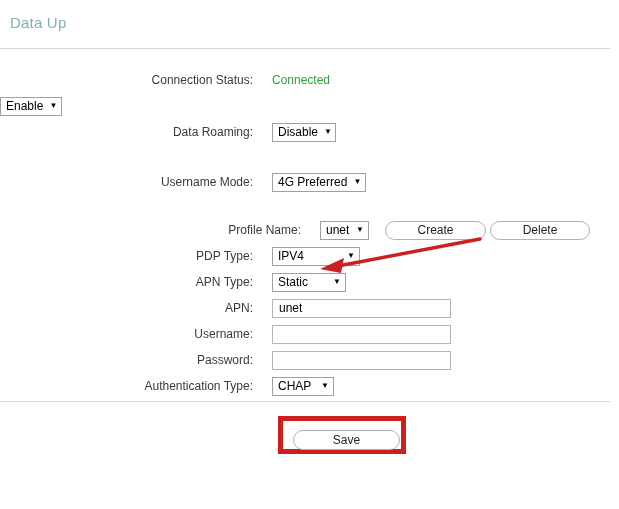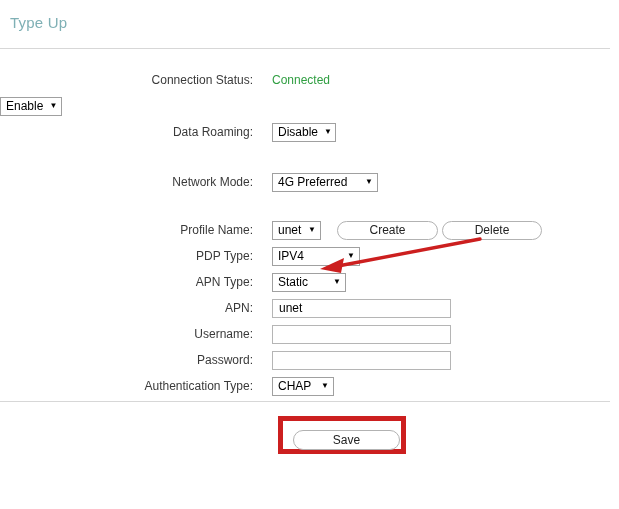--- a/index.html
+++ b/index.html
@@ -51,20 +51,21 @@
     display: flex;
     align-items: center;
     height: 26px;
     margin-bottom: 0px;
   }
   .row-gap-large {
     margin-top: 24px;
   }
   .row-gap-medium {
     margin-top: 22px;
+    margin-left: 48px;
   }
 
   .field-label {
     width: 272px;
     text-align: right;
     padding-right: 19px;
     box-sizing: border-box;
     font-size: 12px;
     color: #3a3a3a;
     white-space: nowrap;
@@ -103,21 +104,21 @@
   }
   .select-box .caret {
     font-size: 8px;
     margin-left: 6px;
     color: #000000;
     line-height: 1;
   }
 
   .w-enable   { width: 62px; }
   .w-disable  { width: 64px; }
-  .w-netmode  { width: 106px; }
+  .w-netmode  { width: 94px; }
   .w-profile  { width: 49px; }
   .w-pdp      { width: 88px; gap: 20px; }
   .w-apntype  { width: 74px; }
   .w-auth     { width: 62px; }
 
   
   .text-input {
     width: 179px;
     height: 19px;
     box-sizing: border-box;
@@ -191,21 +192,21 @@
     width: 180px;
     height: 48px;
     pointer-events: none;
     z-index: 20;
   }
 </style>
 </head>
 <body>
 
 <div id="page-header">
-  <div id="page-title">Type Up</div>
+  <div id="page-title">Data Up</div>
 </div>
 <div class="hr-divider"></div>
 
 <div id="form-area">
 
   <div class="form-row">
     <div class="field-label">Connection Status:</div>
     <div class="field-control">
       <span class="status-value">Connected</span>
     </div>
@@ -224,21 +225,21 @@
     <div class="field-label">Data Roaming:</div>
     <div class="field-control">
       <div class="select-box w-disable">
         <span class="sel-text">Disable</span>
         <span class="caret">▼</span>
       </div>
     </div>
   </div>
 
   <div class="form-row row-gap-large">
-    <div class="field-label">Network Mode:</div>
+    <div class="field-label">Username Mode:</div>
     <div class="field-control">
       <div class="select-box w-netmode">
         <span class="sel-text">4G Preferred</span>
         <span class="caret">▼</span>
       </div>
     </div>
   </div>
 
   <div class="form-row row-gap-medium">
     <div class="field-label">Profile Name:</div>

